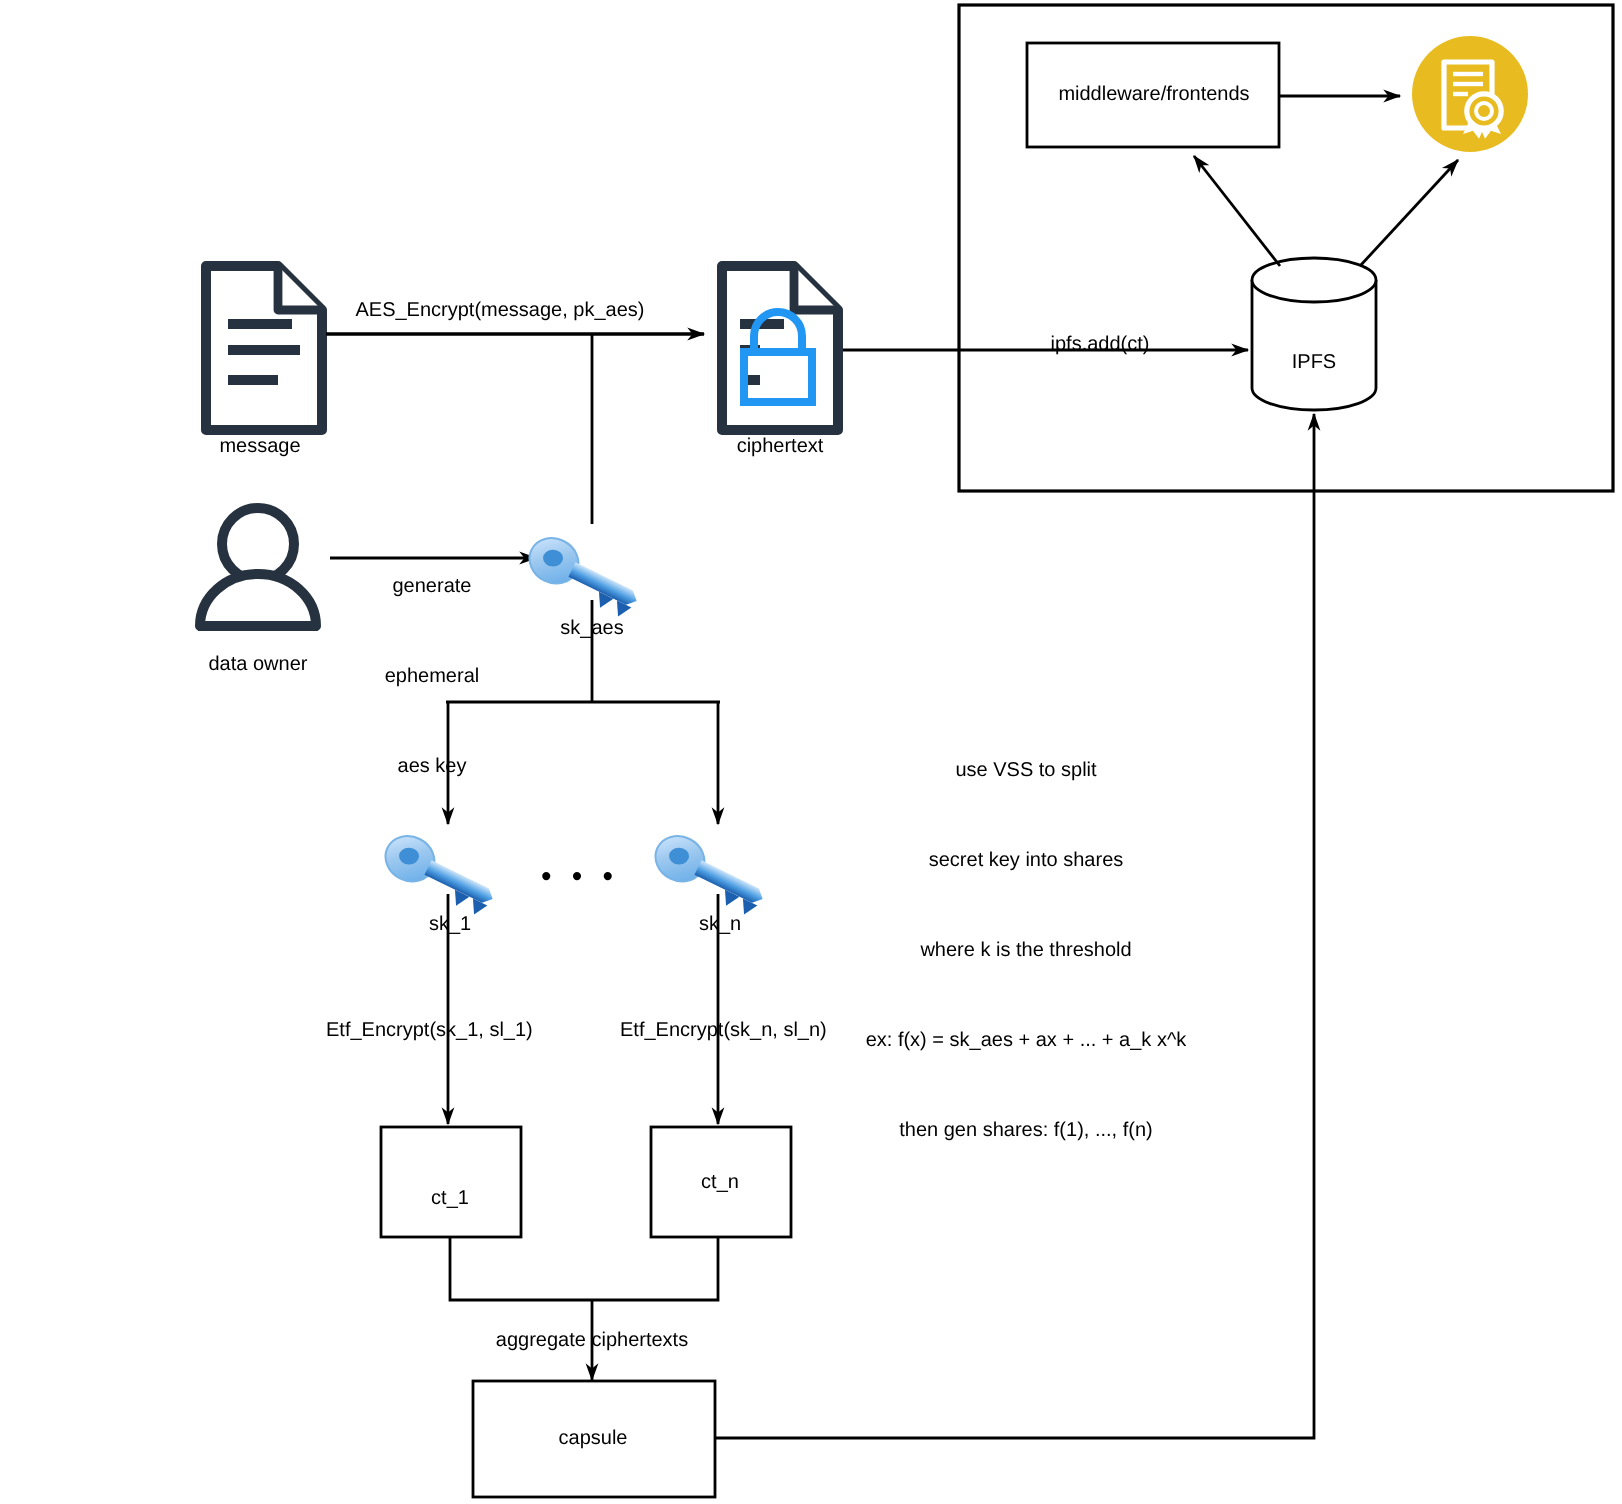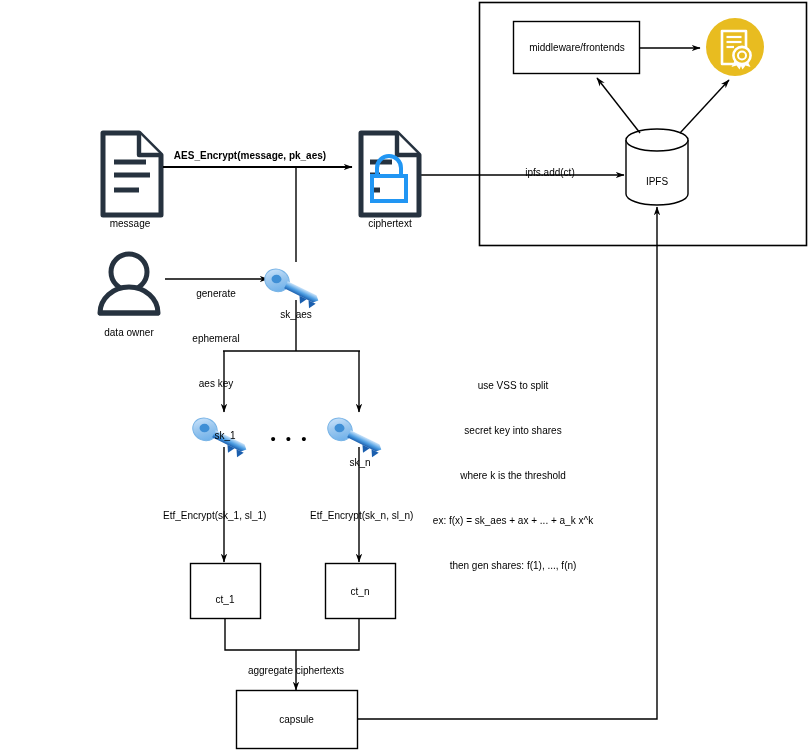--- a/index.html
+++ b/index.html
@@ -135,33 +135,33 @@
     <polyline points="225,619 225,650 359,650 359,619" fill="none" stroke="#000" stroke-width="1.4"></polyline>
     <line x1="296" y1="650" x2="296" y2="690" stroke="#000" stroke-width="1.4" marker-end="url(#ah)"></line>
 
     <rect x="236.5" y="690.5" width="121" height="58" fill="#fff" stroke="#000" stroke-width="1.4"></rect>
   </svg>
 
   <div class="lbl ctr" style="left:80px;top:216px;width:100px;">message</div>
 
   <div class="lbl ctr" style="left:340px;top:216px;width:100px;">ciphertext</div>
 
-  <div class="lbl ctr" style="left:170px;top:148px;width:160px;font-weight:bold;">AES_Encrypt(message, pk_aes)</div>
+  <div class="lbl ctr" style="left:170px;top:148px;width:160px;">AES_Encrypt(message, pk_aes)</div>
 
   <div class="lbl ctr" style="left:79px;top:325px;width:100px;">data owner</div>
 
   <div class="lbl ctr" style="left:170px;top:256px;width:92px;text-align:center;">
     <div>generate</div>
     <div>ephemeral</div>
     <div>aes key</div>
   </div>
 
   <div class="lbl ctr" style="left:256px;top:307px;width:80px;">sk_aes</div>
 
-  <div class="lbl ctr" style="left:190px;top:428px;width:70px;">sk_1</div>
+  <div class="lbl ctr" style="left:190px;top:455px;width:70px;">sk_1</div>
 
   <div class="lbl ctr" style="left:325px;top:455px;width:70px;">sk_n</div>
 
   <div class="lbl ctr" style="left:255px;top:431px;width:70px;font-size:15px;letter-spacing:3px;">• • •</div>
 
   <div class="lbl ctr" style="left:383px;top:348px;width:260px;">
     <div>use VSS to split</div>
     <div>secret key into shares</div>
     <div>where k is the threshold</div>
     <div>ex: f(x) = sk_aes + ax + ... + a_k x^k</div>

